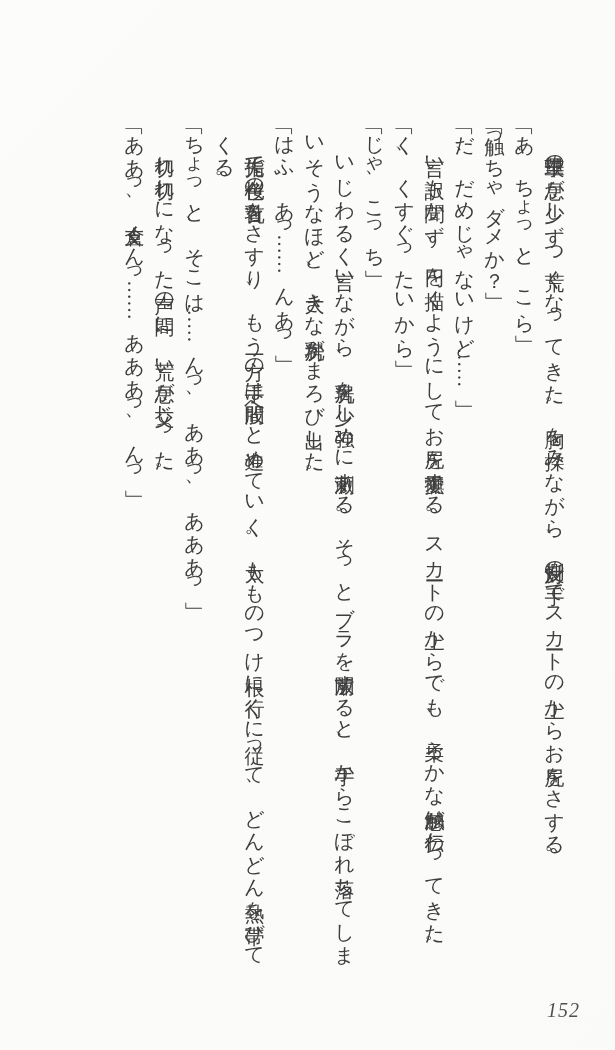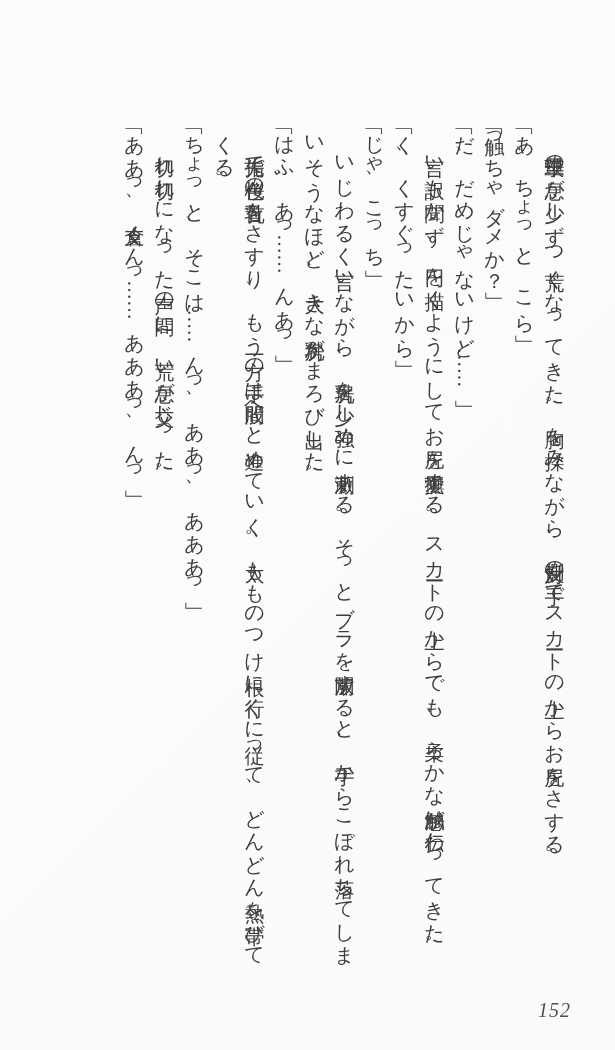--- a/index.html
+++ b/index.html
@@ -29,21 +29,21 @@
     color: #3e3e3e;
     text-align: left;
   }
   .text-block p {
     margin: 0;
     padding: 0;
   }
   .page-number {
     position: absolute;
     top: 999px;
-    right: 44px;
+    right: 35px;
     font-size: 20px;
     font-style: italic;
     color: #4f4f4f;
     letter-spacing: 1px;
     font-family: "Liberation Serif", "DejaVu Serif", serif;
   }
 </style>
 </head>
 <body>
 

